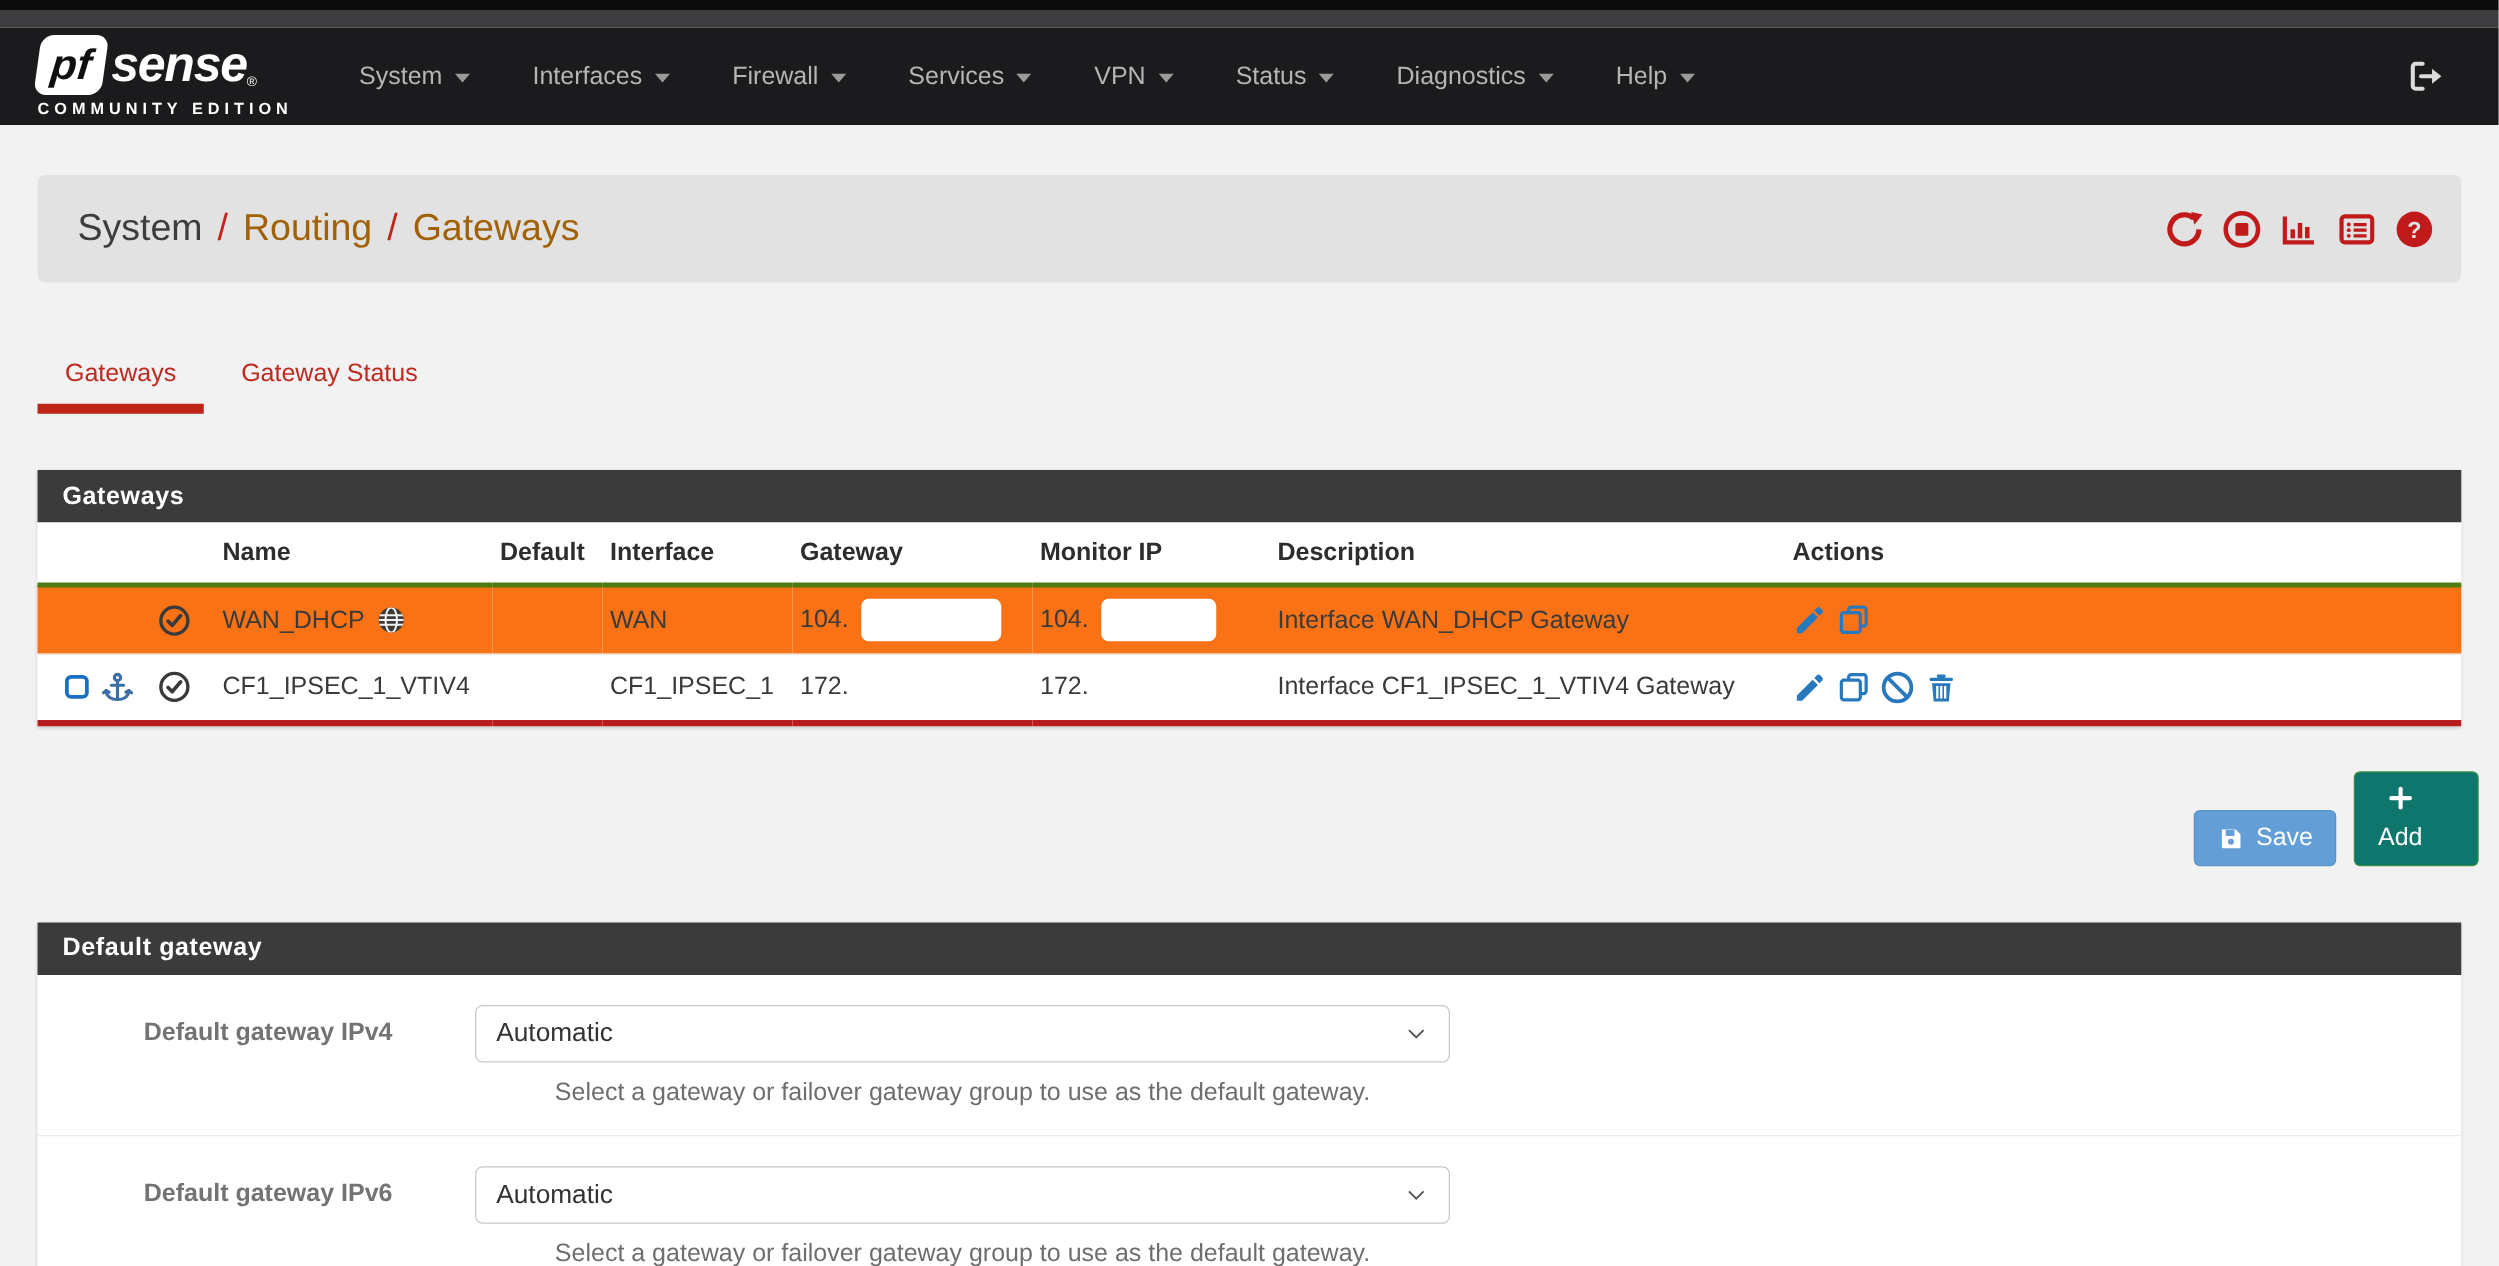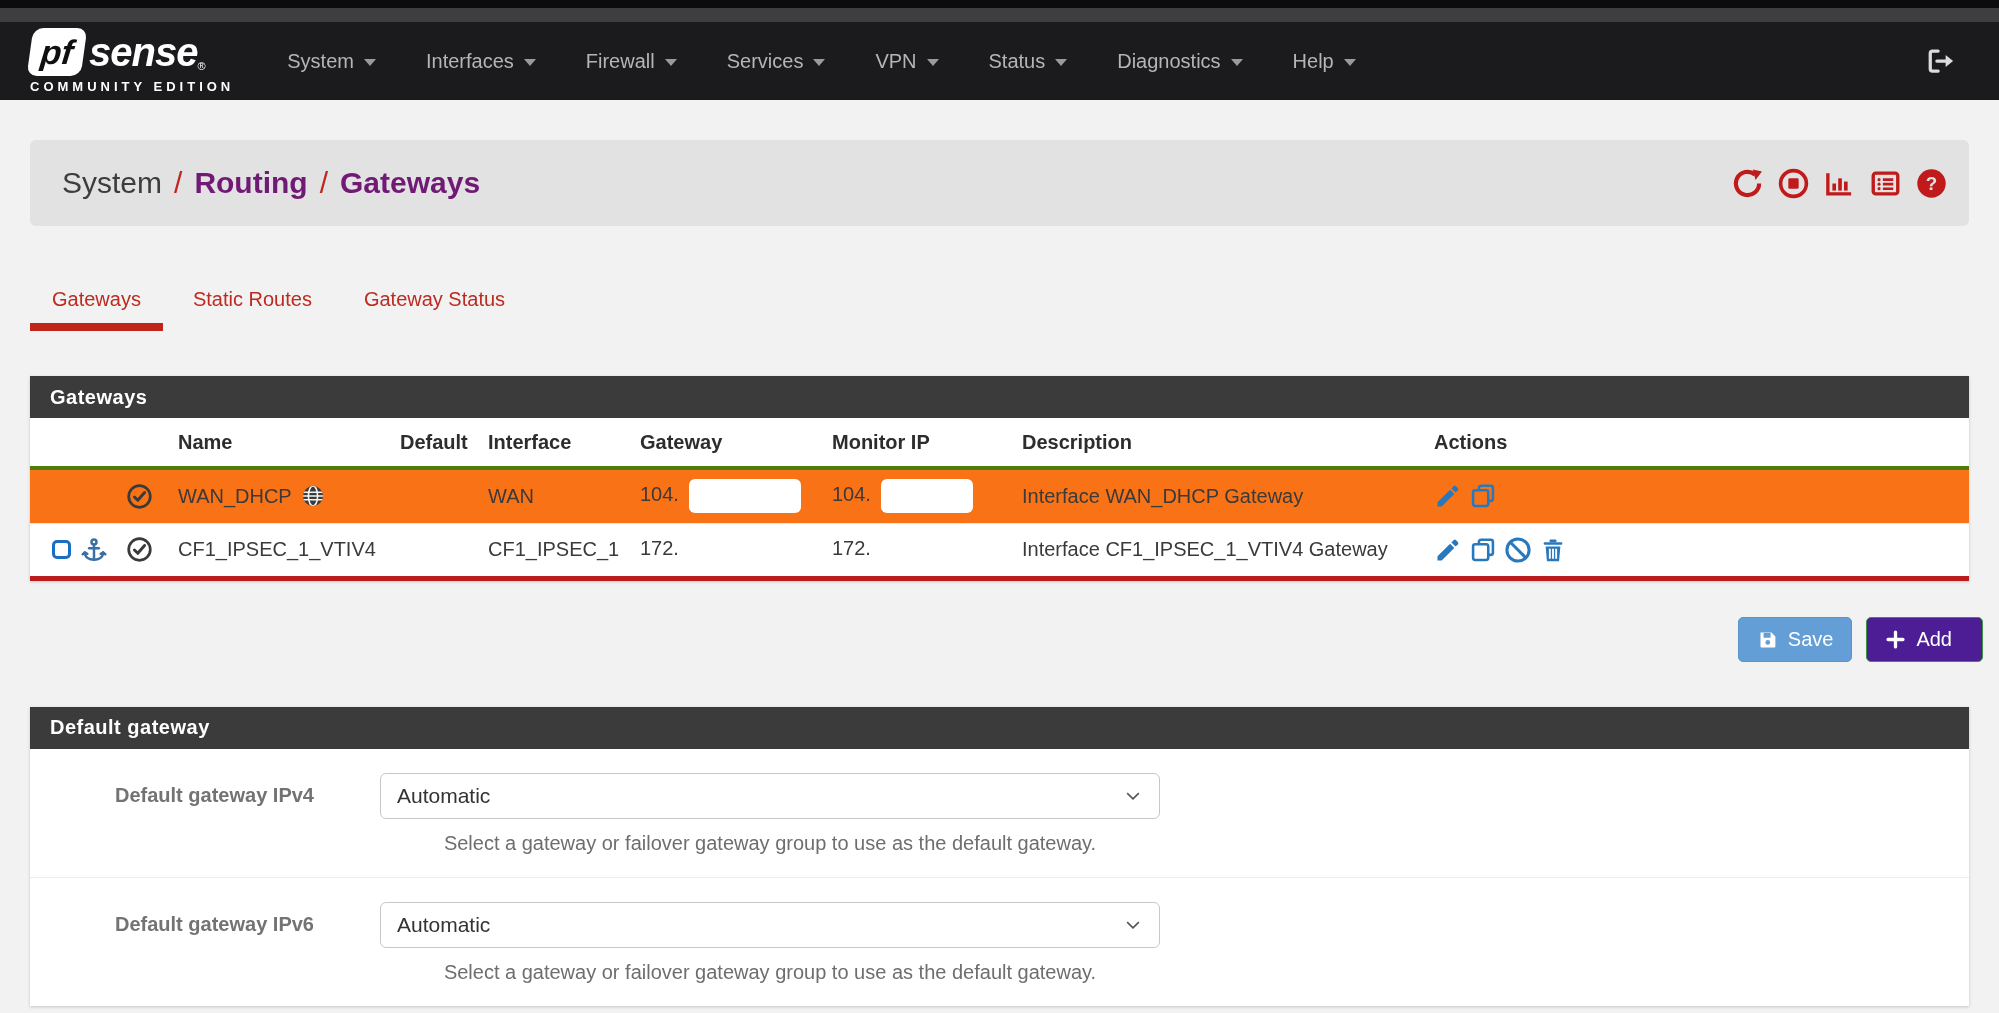--- a/index.html
+++ b/index.html
@@ -27,21 +27,21 @@
   .logout { margin-left:auto; margin-right:44px; color:#dcdcdc; display:flex; align-items:center; cursor:pointer; }
 
   
   .content { padding:0 30px; }
 
   .breadcrumb-bar { margin-top:40px; background:#e2e2e3; border-radius:6px; height:86px;
                     display:flex; align-items:center; padding:0 22px 0 32px; }
   .bc-text { font-size:30px; display:flex; align-items:center; }
   .bc-plain { color:#3d3d3d; }
   .bc-sep { color:#c0261c; margin:0 12px; }
-  .bc-link { color:#701a75; text-decoration:none; cursor:pointer;font-weight:bold; }
+  .bc-link { color:#a16207; text-decoration:none; cursor:pointer; }
   .bc-icons { margin-left:auto; display:flex; align-items:center; gap:15px; color:#c01a1a; }
   .bc-icons .ic { width:31px; height:31px; display:block; cursor:pointer; }
 
   
   .tabs { display:flex; gap:8px; margin-top:50px; }
   .tab { position:relative; font-size:20px; color:#bd2a20; padding:12px 22px 20px; cursor:pointer; }
   .tab.active::after { content:""; position:absolute; left:0; right:0; bottom:0; height:8px; background:#bf2619; }
 
   
   .panel { margin-top:45px; background:#fff; box-shadow:0 1px 3px rgba(0,0,0,.18); }
@@ -67,21 +67,21 @@
   .red-w1 { width:112px; } .red-w2 { width:92px; }
   .actions { display:flex; align-items:center; gap:7px; color:#2878be; }
   .actions .ic { width:28px; height:28px; display:block; cursor:pointer; }
 
   
   .btn-row { display:flex; justify-content:flex-end; align-items:flex-end; gap:14px; margin-top:36px; }
   .btn { display:flex; align-items:center; gap:10px; font-size:20px; color:#fff; border-radius:5px;
          padding:10px 18px; cursor:pointer; border:1px solid transparent; }
   .btn .ic { width:21px; height:21px; display:block; }
   .btn-save { background:#649ed6; border-color:#5a93cb; }
-  .btn-add  { background:#4c1d95; border-color:#3a9140; margin-right:-14px; padding-right:30px; }
+  .btn-add  { background:#0f766e; border-color:#3a9140; margin-right:-14px; padding-right:44px;flex-direction:column; }
 
   
   .form-row { display:flex; padding:24px 0 22px; }
   .form-row + .form-row { border-top:1px solid #ececec; }
   .form-label { width:350px; padding-left:85px; font-weight:700; font-size:20px; color:#737373; padding-top:11px; }
   .form-field { width:780px; }
   .select { height:46px; border:1px solid #c8c8c8; border-radius:6px; background:#fff; display:flex;
             align-items:center; padding:0 16px; font-size:21px; color:#333; cursor:pointer; }
   .select .sel-chev { margin-left:auto; width:20px; height:20px; color:#555; }
   .help-text { margin-top:13px; font-size:20px; color:#6e6e6e;text-align:center; }
@@ -182,21 +182,20 @@
       </svg>
       <svg class="ic" viewBox="0 0 24 24">
         <circle cx="12" cy="12" r="11" fill="currentColor"></circle>
         <text x="12" y="17.2" text-anchor="middle" font-size="14.5" font-weight="bold" fill="#e2e2e3" font-family="Liberation Sans, sans-serif">?</text>
       </svg>
     </div>
   </div>
 
   <div class="tabs">
     <div class="tab active">Gateways</div>
-    <div class="tab">Static Routes</div>
     <div class="tab">Gateway Status</div>
   </div>
 
   <div class="panel">
     <div class="panel-heading">Gateways</div>
     <table>
       <colgroup>
         <col style="width:90px">
           <col style="width:52px">
           <col style="width:222px">

